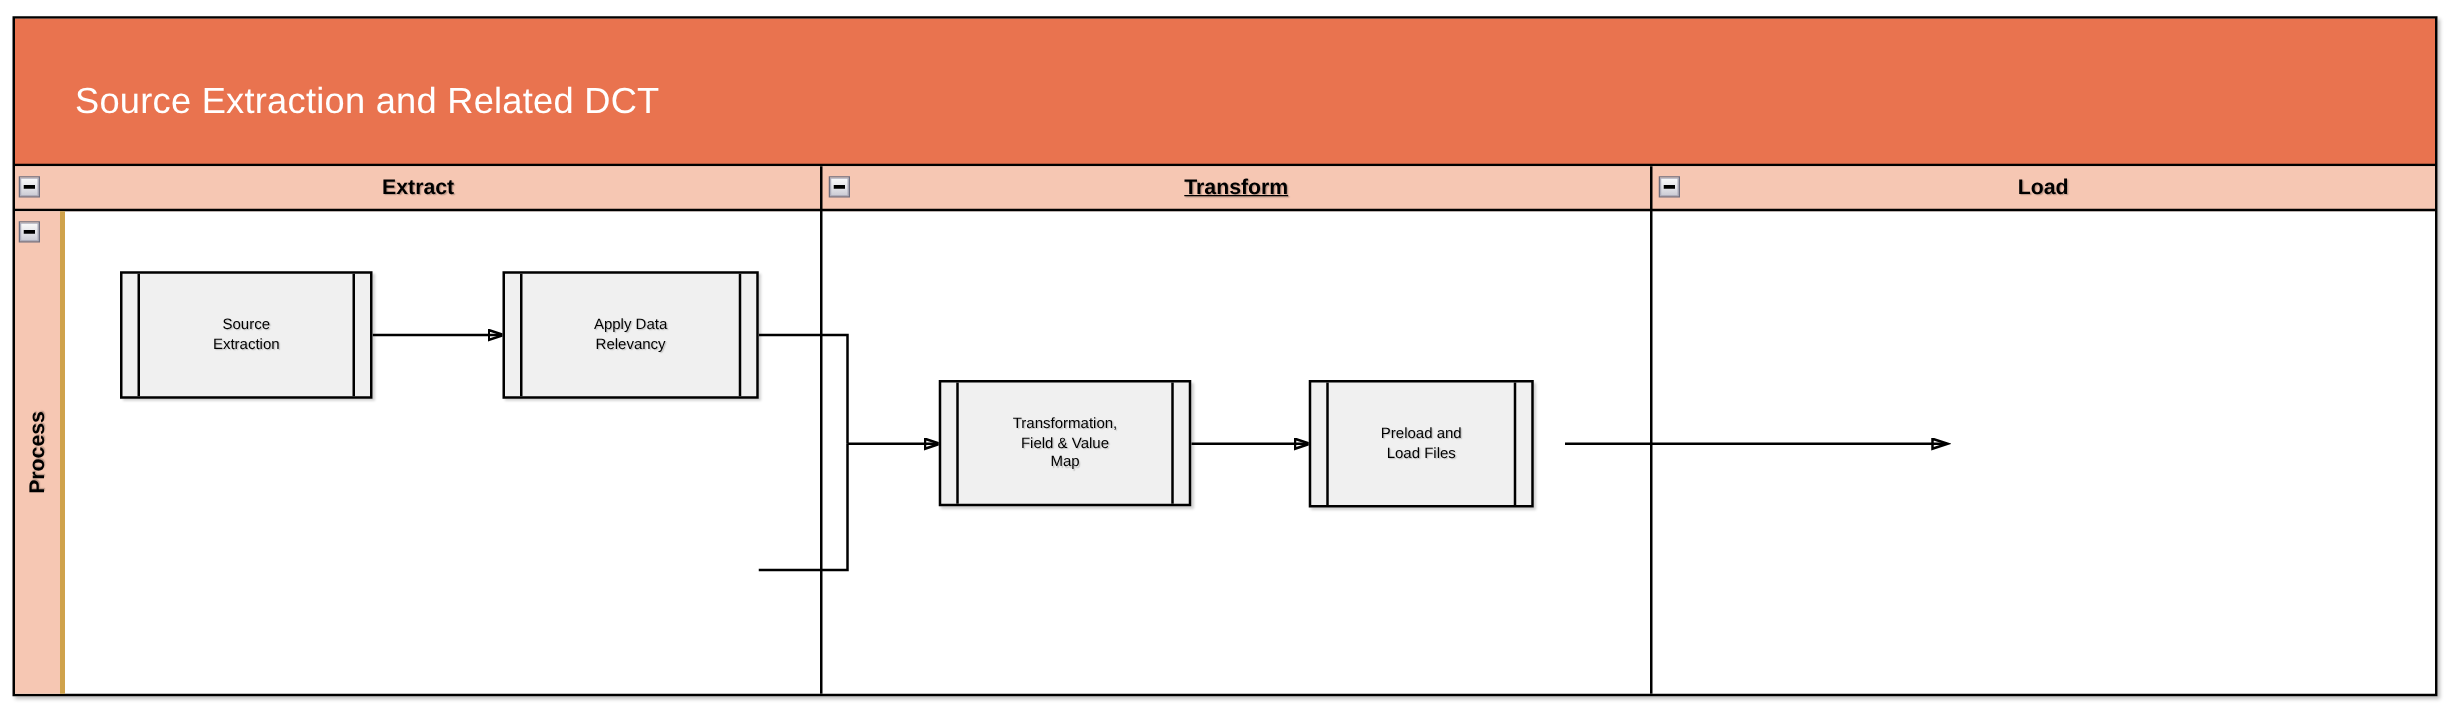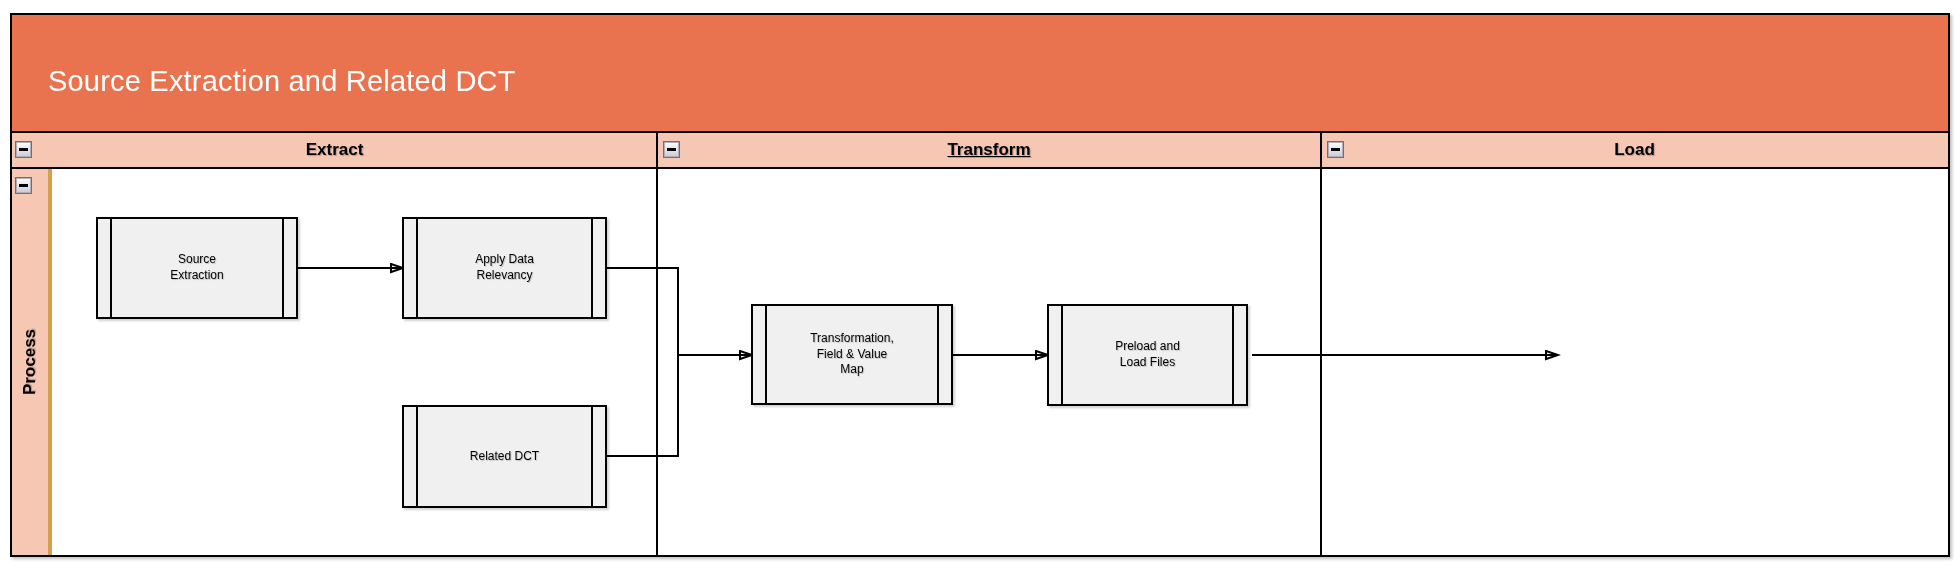--- a/index.html
+++ b/index.html
@@ -22,21 +22,21 @@
     border:2px solid var(--stroke);background:#ffffff;
     box-shadow:2px 2px 3px rgba(0,0,0,0.25);
   }
   .titlebar{
     position:absolute;left:0;top:0;width:1936px;height:118px;
     background:var(--title-bg);border-bottom:2px solid var(--stroke);
     display:flex;align-items:center;
   }
   .titlebar .title{
     color:var(--title-text);font-size:29px;letter-spacing:0.2px;
-    padding-left:36px;white-space:nowrap;margin-top:16px;
+    padding-left:48px;white-space:nowrap;margin-top:16px;
   }
   .lane-header-row{
     position:absolute;left:0;top:118px;width:1936px;height:36px;
     background:var(--lane-header-bg);border-bottom:2px solid var(--stroke);
   }
   .lane-header{
     position:absolute;top:0;height:34px;
     display:flex;align-items:center;justify-content:center;
   }
   .lane-header .lane-label{
@@ -144,26 +144,23 @@
   </svg>
 
   <div class="node" style="left:84px;top:202px;width:202px;height:102px;">
     <span class="node-label">Source
 Extraction</span>
   </div>
   <div class="node" style="left:390px;top:202px;width:205px;height:102px;">
     <span class="node-label">Apply Data
 Relevancy</span>
   </div>
-  <div class="node" style="left:390px;top:390px;width:205px;height:103px;">
-    <span class="node-label">Related DCT</span>
-  </div>
   <div class="node" style="left:739px;top:289px;width:202px;height:101px;">
     <span class="node-label">Transformation,
 Field &amp; Value
 Map</span>
   </div>
-  <div class="node" style="left:1035px;top:289px;width:201px;height:102px;">
+  <div class="node" style="left:1035px;top:289px;width:180px;height:102px;">
     <span class="node-label">Preload and
 Load Files</span>
   </div>
 
 </div>
 
 </body></html>

